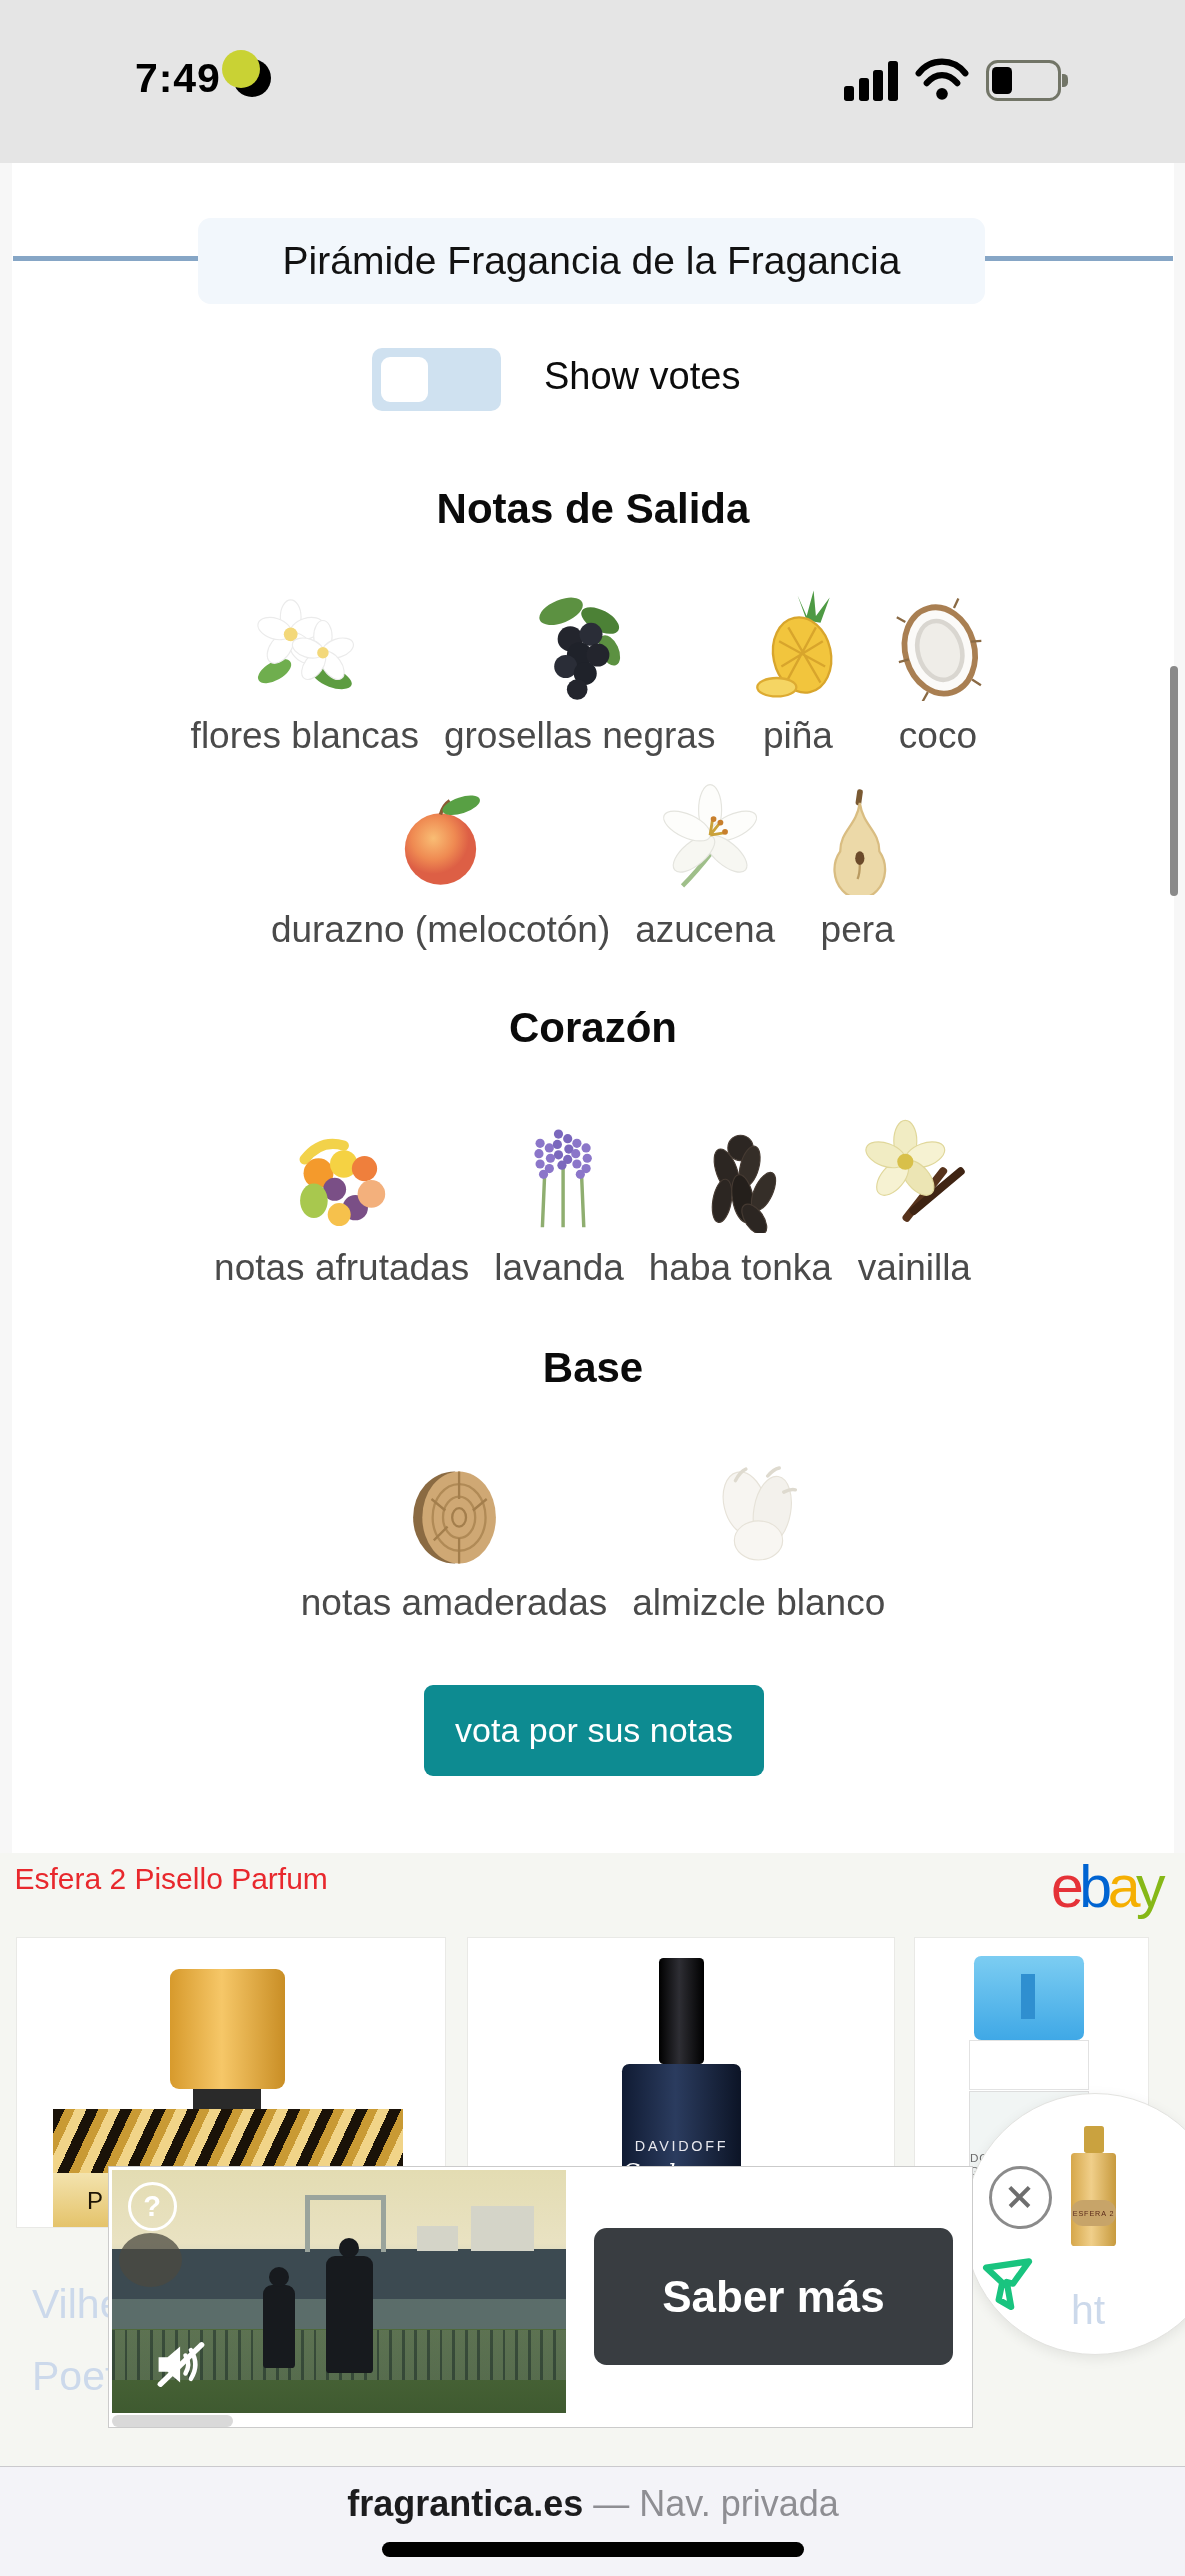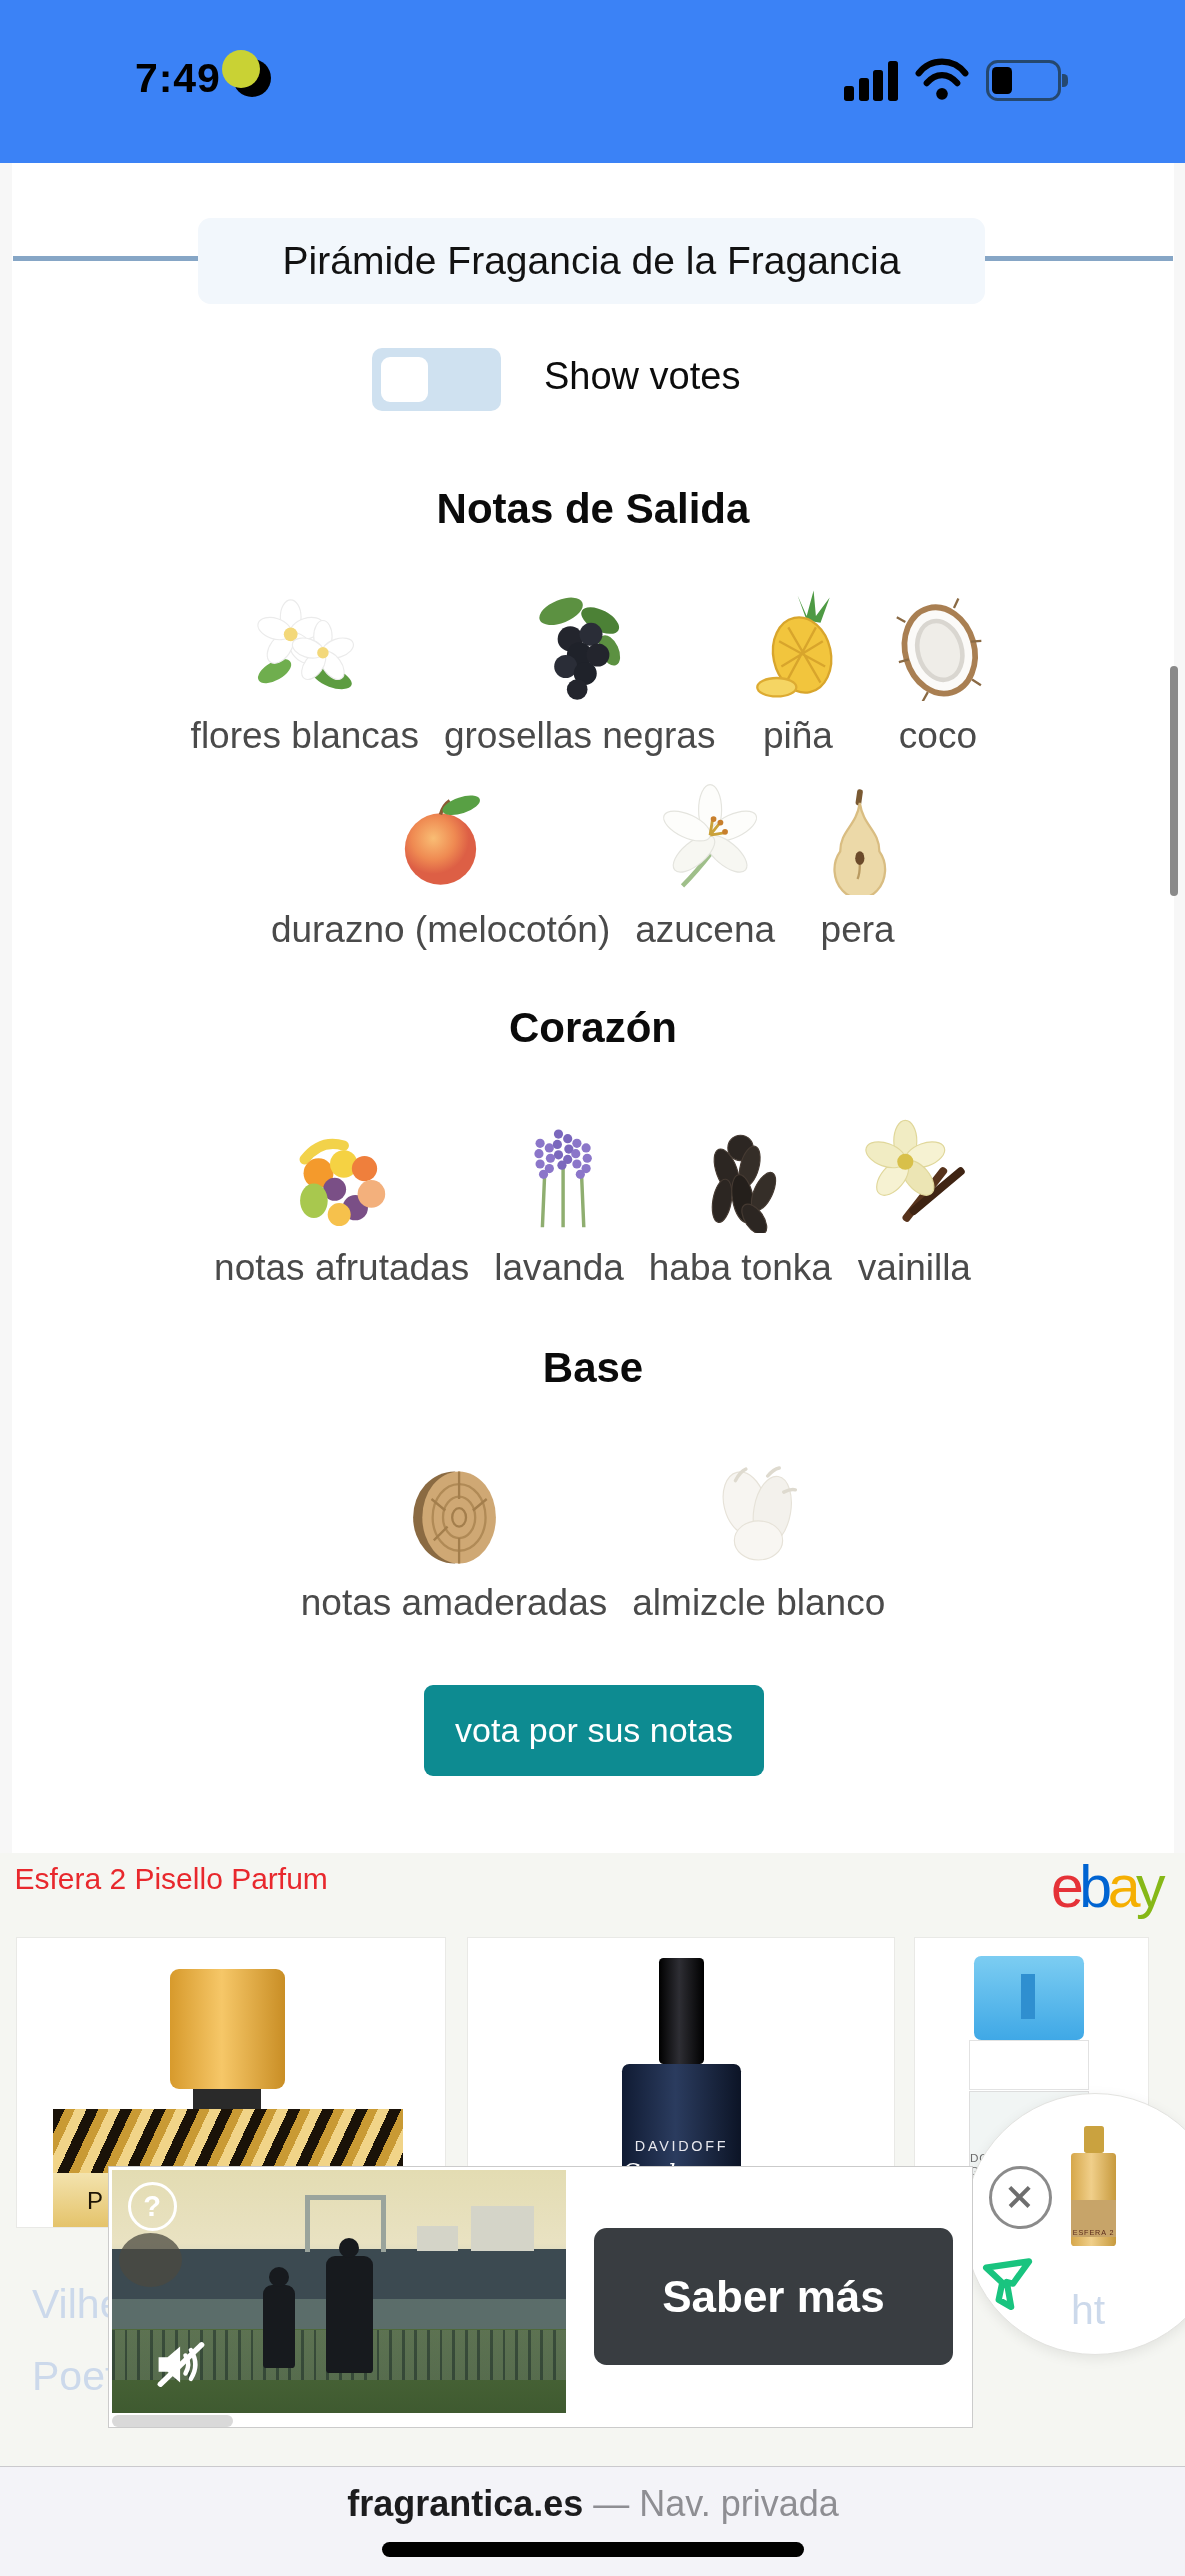--- a/index.html
+++ b/index.html
@@ -1,21 +1,21 @@
 <!DOCTYPE html>
 <html style="font-size:14.4px"><head>
 <meta charset="utf-8">
 <style>
   * { margin:0; padding:0; box-sizing:border-box; }
   html,body { background:#ffffff; }
   body { font-family:"Liberation Sans", sans-serif; }
   #canvas { position:relative; width:1186px; height:2576px; overflow:hidden; background:#ffffff; }
 
   
-  .statusbar { position:absolute; left:0; top:0; width:1186px; height:163px; background:#3b82f6; z-index:30; }
+  .statusbar { position:absolute; left:0; top:0; width:1186px; height:163px; background:#e5e5e5; z-index:30; }
   .time-group { position:absolute; left:135px; top:47px; width:234px; height:63px; display:flex; align-items:center; }
   .time-text { font-size:41px; font-weight:bold; color:#000; letter-spacing:0.9px; }
   .moon { position:relative; width:43px; height:43px; margin-left:9px; }
   .moon .m-dark { position:absolute; left:3.6px; top:1.8px; width:38px; height:38px; border-radius:50%; background:#000; }
   .moon .m-cut  { position:absolute; left:-7.2px; top:-7.2px; width:38px; height:38px; border-radius:50%; background:#c9d234; }
   .right-icons { position:absolute; left:844px; top:52px; width:287px; height:57px; display:flex; align-items:center; gap:16px; }
   .sigbars { display:flex; align-items:flex-end; gap:4.5px; height:40px; }
   .sigbars i { display:block; width:10px; background:#000; border-radius:2.7px; }
   .sb1{height:14.4px}.sb2{height:22.5px}.sb3{height:30.5px}.sb4{height:40px}
   .battery { position:relative; width:86px; height:41px; }
@@ -80,21 +80,21 @@
   .b3-band { position:absolute; left:54px; top:102px; width:120px; height:50px; background:#ffffff; border:0.9px solid #e2e2e2; }
   .b3-body { position:absolute; left:54px; top:153px; width:120px; height:189px; background:#f1f5f4; border:0.9px solid #dddddd;
              display:flex; flex-direction:column; align-items:center; }
   .b3-brand { margin-top:59px; font-size:11.7px; letter-spacing:0.9px; color:#6b6b6b; }
   .b3-name { margin-top:7.2px; font-size:18px; font-style:italic; color:#8a8a8a; font-family:"DejaVu Serif", serif; }
 
   .float-circle { position:absolute; left:964px; top:240px; width:262px; height:262px; border-radius:50%;
                   background:#ffffff; border:1.8px solid #e3e3e0; box-shadow:0 3.6px 12.6px rgba(0,0,0,0.08); cursor:pointer; }
   .fc-bottle { position:absolute; left:106px; top:59px; width:45px; height:93px; background:linear-gradient(90deg,#d6a74a,#f0cf8a 45%,#c79a3e); border-radius:3.6px; }
   .fc-cap { position:absolute; left:119px; top:32px; width:20px; height:27px; background:#caa23f; border-radius:2.7px; }
-  .fc-band { position:absolute; left:106px; top:106px; width:45px; height:37px; background:#caa ; background:#c7a469; display:flex; align-items:flex-end; justify-content:center; }
+  .fc-band { position:absolute; left:106px; top:106px; width:45px; height:26px; background:#caa ; background:#c7a469; display:flex; align-items:center; justify-content:center;border-radius:12px; }
   .fc-band span { font-size:7.2px; letter-spacing:0.9px; color:#5a2a1a; }
 
   .bg-text { position:absolute; font-size:41px; color:#ccd9eb; z-index:5; }
 
   
   .overlay-panel { position:absolute; left:108px; top:2166px; width:865px; height:262px; background:#ffffff;
                    border:1.8px solid #cbcbcb; z-index:6; }
   .video { position:absolute; left:2.7px; top:2.7px; width:454px; height:243px; overflow:hidden; cursor:pointer;
            background:linear-gradient(180deg,#e3dcb2 0%,#e9e2c2 30%,#c8cdbd 44%,#aab4a6 48%,#55703f 52%,#4a6638 75%,#3f5a30 100%); }
   .v-band-dark { position:absolute; left:0; top:79px; width:454px; height:50px; background:#3c4a51; }

